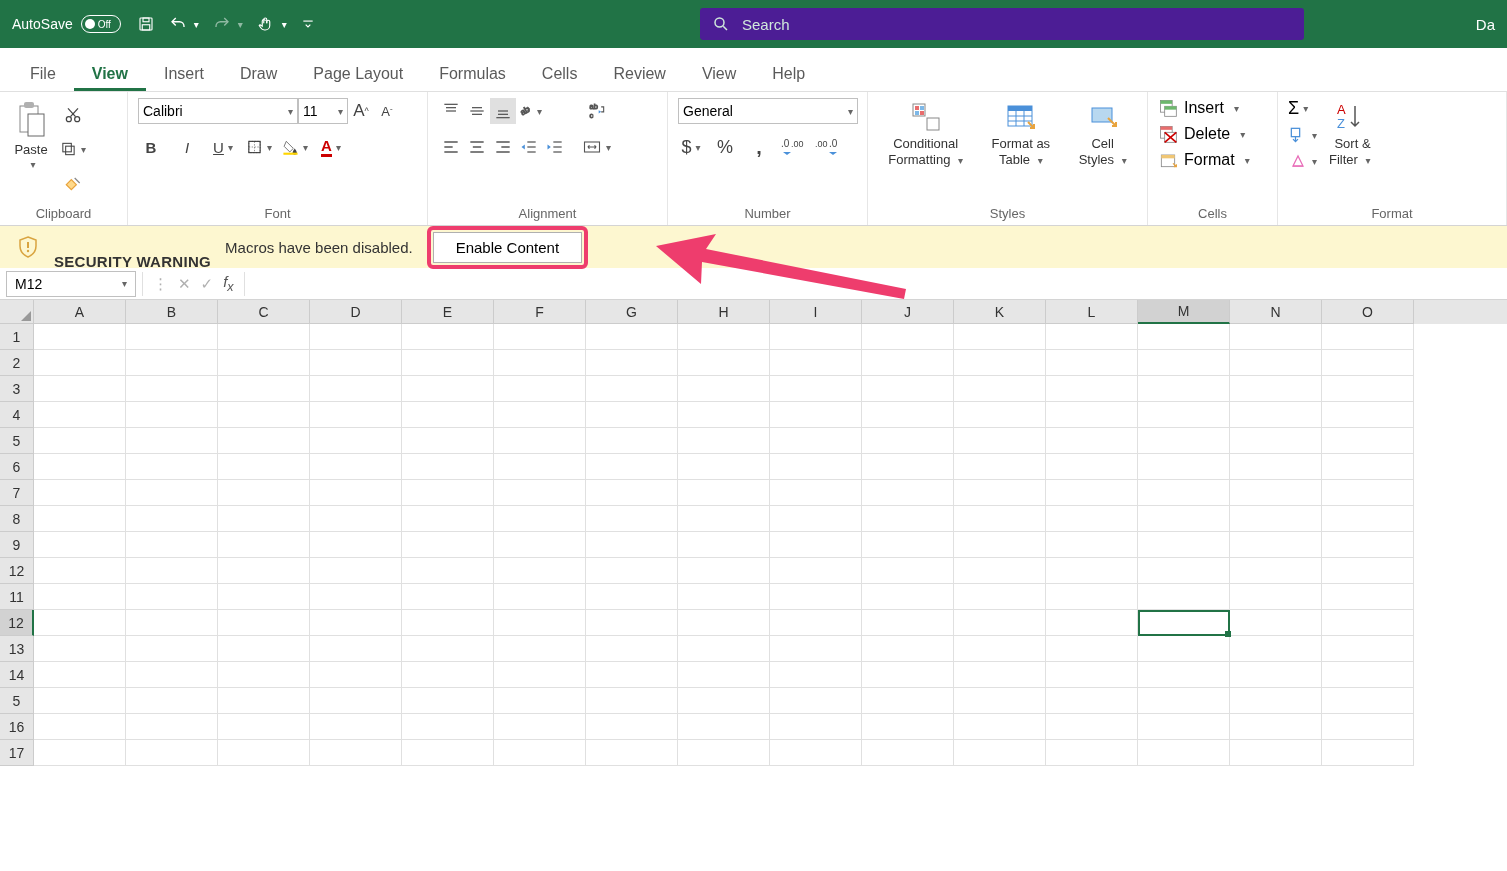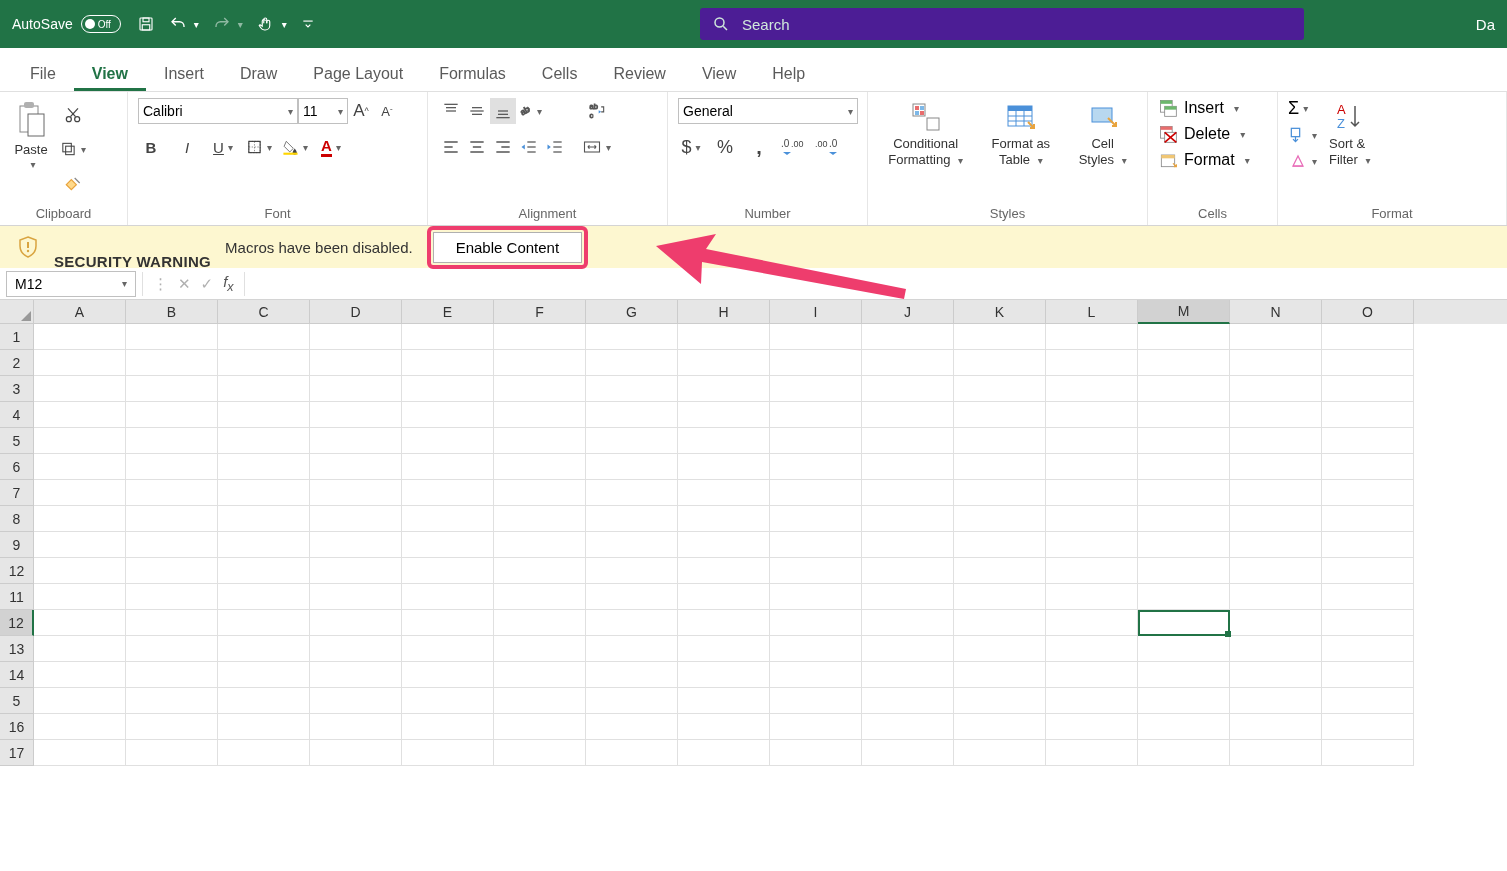--- a/index.html
+++ b/index.html
@@ -450,21 +450,21 @@
             </svg>
             <span class="caret">▾</span>
           </span>
       </div>
       <div class="big-btn">
         <svg width="30" height="34" viewBox="0 0 30 34">
             <text x="2" y="14" font-size="13" fill="#c00">A</text>
             <text x="2" y="28" font-size="13" fill="#4a90d9">Z</text>
             <path d="M20 6v20m-4-4l4 4 4-4" stroke="#555" stroke-width="1.5" fill="none"></path>
           </svg>
-        <span style="text-align:left;line-height:1.2">Sort &amp;<br>Filter <span class="caret">▾</span></span>
+        <span style="text-align:right;line-height:1.2">Sort &amp;<br>Filter <span class="caret">▾</span></span>
       </div>
     </div>
     <div class="group-label">Format</div>
   </div>
 </div>
 
 <div class="security-bar">
   <svg width="24" height="24" viewBox="0 0 24 24">
       <path d="M12 2l8 3v6c0 5-3.5 9-8 11-4.5-2-8-6-8-11V5l8-3z" fill="none" stroke="#d9a440" stroke-width="1.5"></path>
       <line x1="12" y1="7" x2="12" y2="13" stroke="#d9a440" stroke-width="2"></line>

